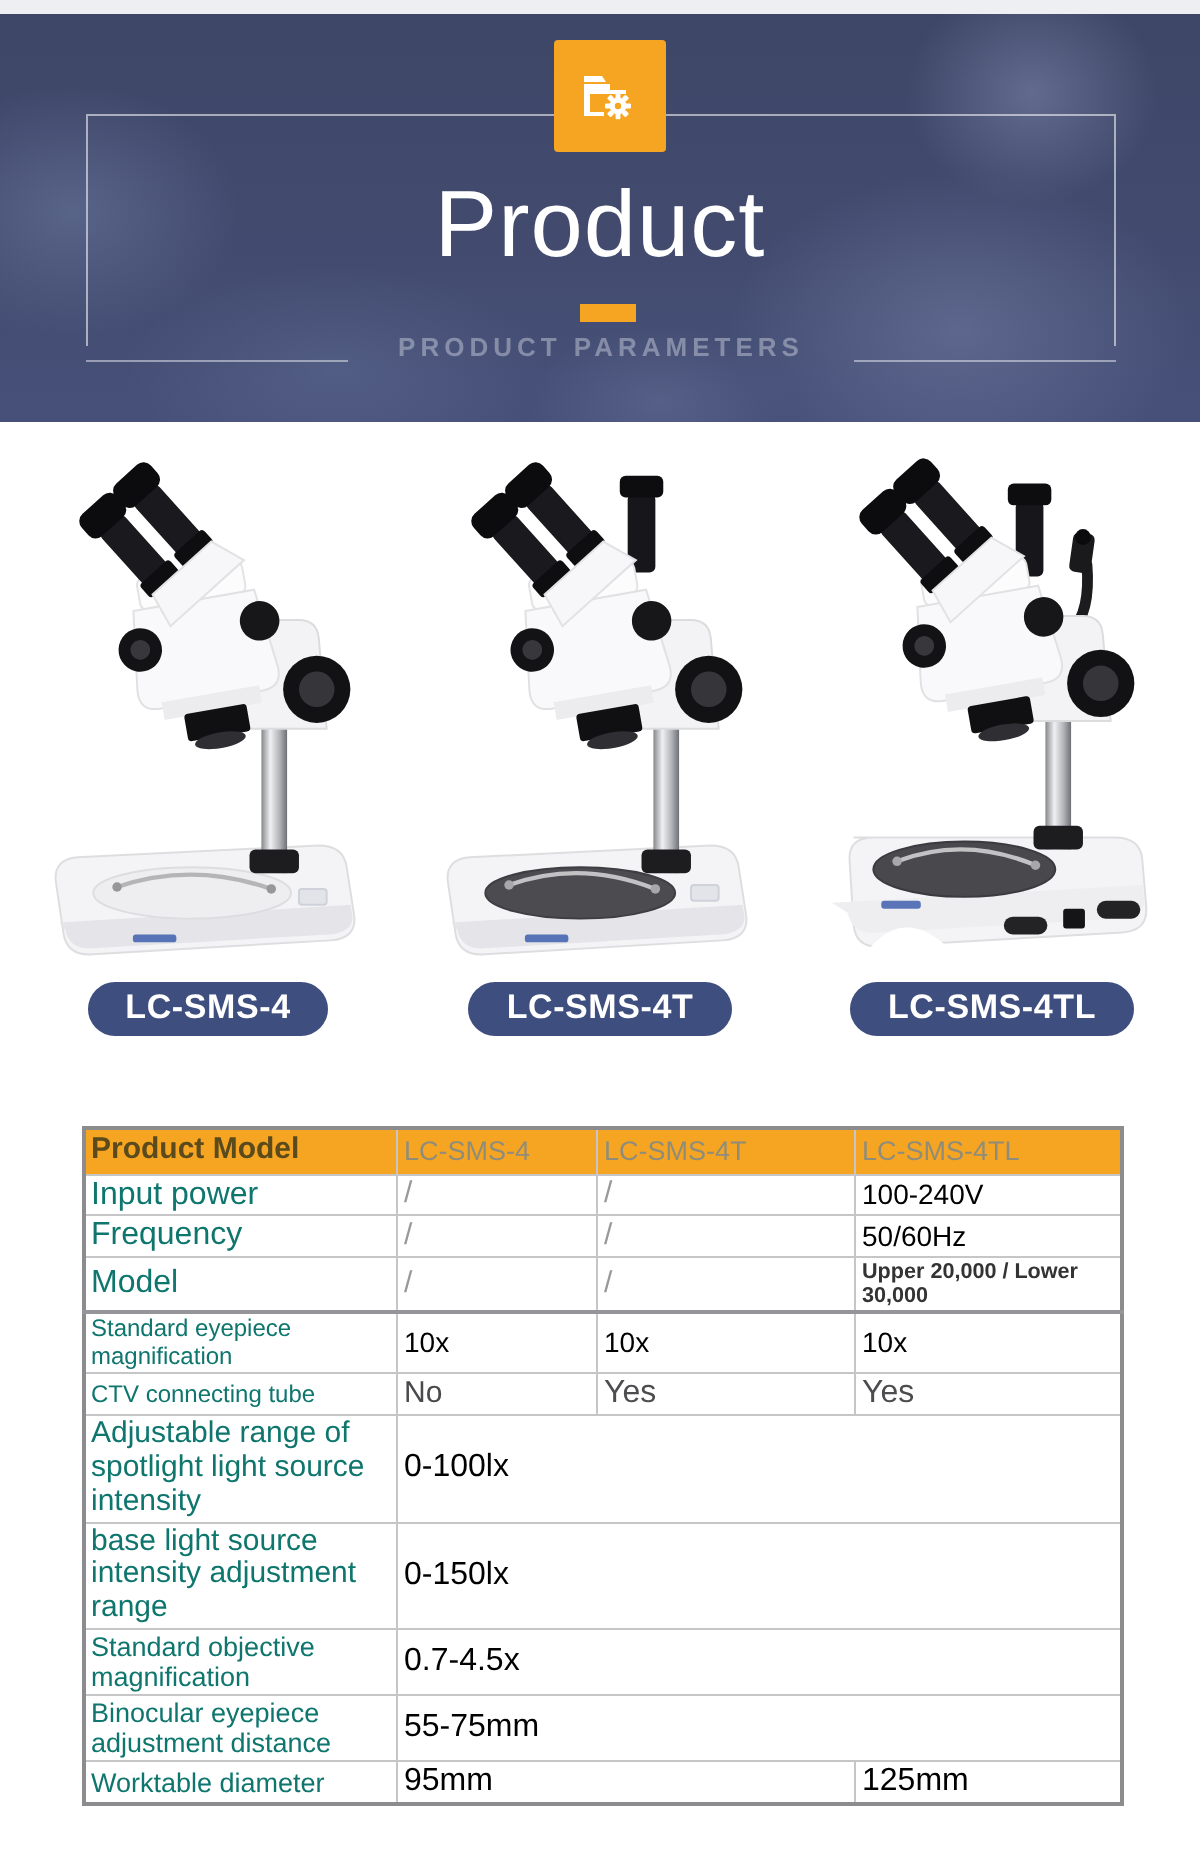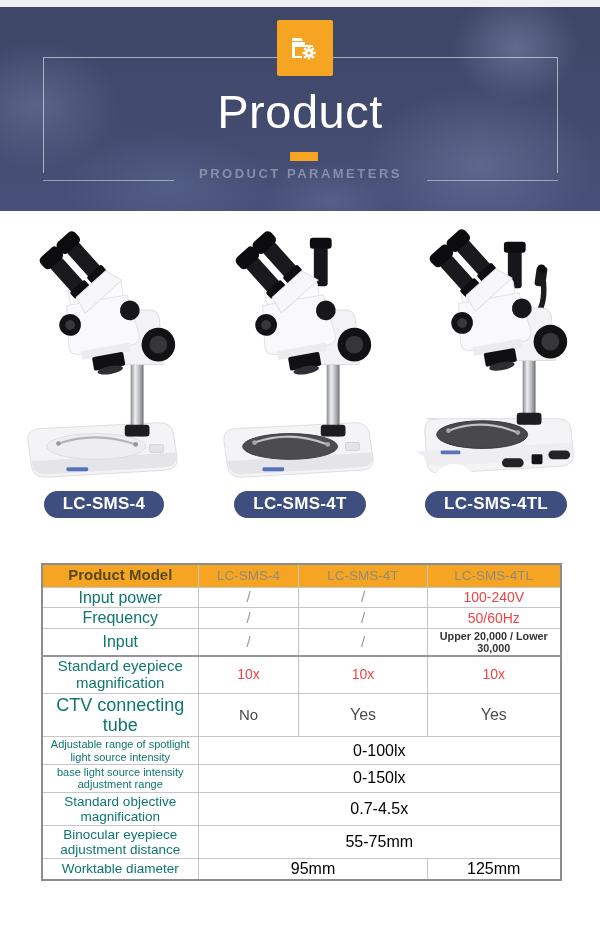--- a/index.html
+++ b/index.html
@@ -38,31 +38,31 @@
   .product svg { width:180px; height:262px; }
   .pill { margin-top:4px; background:#3E4E7E; color:#fff; font-size:17px; font-weight:bold;
     padding:3px 19px 4px; border-radius:16px; letter-spacing:0.3px; }
 
   
   .spec-wrap { width:519px; margin:0 auto; }
   table.spec { width:519px; border-collapse:collapse; table-layout:fixed;
     border:2px solid #8c8c8e; }
   table.spec col.c0 { width:157px; } table.spec col.c1 { width:100px; }
   table.spec col.c2 { width:129px; } table.spec col.c3 { width:133px; }
-  table.spec th, table.spec td { border:1px solid #c6c6c8; text-align:center;
+  table.spec th, table.spec td { border:1px solid #c6c6c8; text-align:left;
     vertical-align:middle; padding:1px 3px; line-height:1.12; }
   tr.heavy th, tr.heavy td { border-bottom:2px solid #96969a; }
   .hdr th { background:#F6A522; border-color:#e09a1f; }
   .hdr .hdr-label { color:#5a4a1c; font-size:15px; font-weight:bold; }
   .hdr .hdr-model { color:#8f8c7a; font-size:13.5px; font-weight:normal; }
   th.lbl { font-weight:normal; color:#0f766e; }
-  .lbl-xl { font-size:18px; } .lbl-lg { font-size:16px; } .lbl-md { font-size:13.5px; }
-  .lbl-sm { font-size:15px; } .lbl-xs { font-size:11px; }
+  .lbl-xl { font-size:12px; } .lbl-lg { font-size:16px; } .lbl-md { font-size:13.5px; }
+  .lbl-sm { font-size:12px; } .lbl-xs { font-size:15px; }
   td.val { color:#98989b; font-size:15px; }
-  td.val-md { color:#ef4444; font-size:14px; }
+  td.val-md { color:#000000; font-size:14px; }
   td.val-lg { color:#000000; font-size:16px; }
   td.val-dark { color:#4a4a4d; font-size:15px; }
   td.val-dsm { color:#4d4d50; font-size:16px; }
   td.val-bold { color:#333; font-size:10.8px; font-weight:bold; }
   .rh-head{height:23px} .rh-s{height:20px} .rh-p{height:22px} .rh-d{height:23px} .rh-t{height:19px}
 </style>
 </head>
 <body>
 
 <div class="hero">
@@ -287,21 +287,21 @@
     </tr>
 
     <tr class="rh-s">
       <th class="lbl lbl-lg">Frequency</th>
       <td class="val">/</td>
       <td class="val">/</td>
       <td class="val-md">50/60Hz</td>
     </tr>
 
     <tr class="rh-p heavy">
-      <th class="lbl lbl-lg">Input</th>
+      <th class="lbl lbl-lg">Model</th>
       <td class="val">/</td>
       <td class="val">/</td>
       <td class="val-bold">Upper 20,000 / Lower 30,000</td>
     </tr>
 
 
     <tr class="rh-d">
       <th class="lbl lbl-sm">Standard eyepiece magnification</th>
       <td class="val-md">10x</td>
       <td class="val-md">10x</td>

